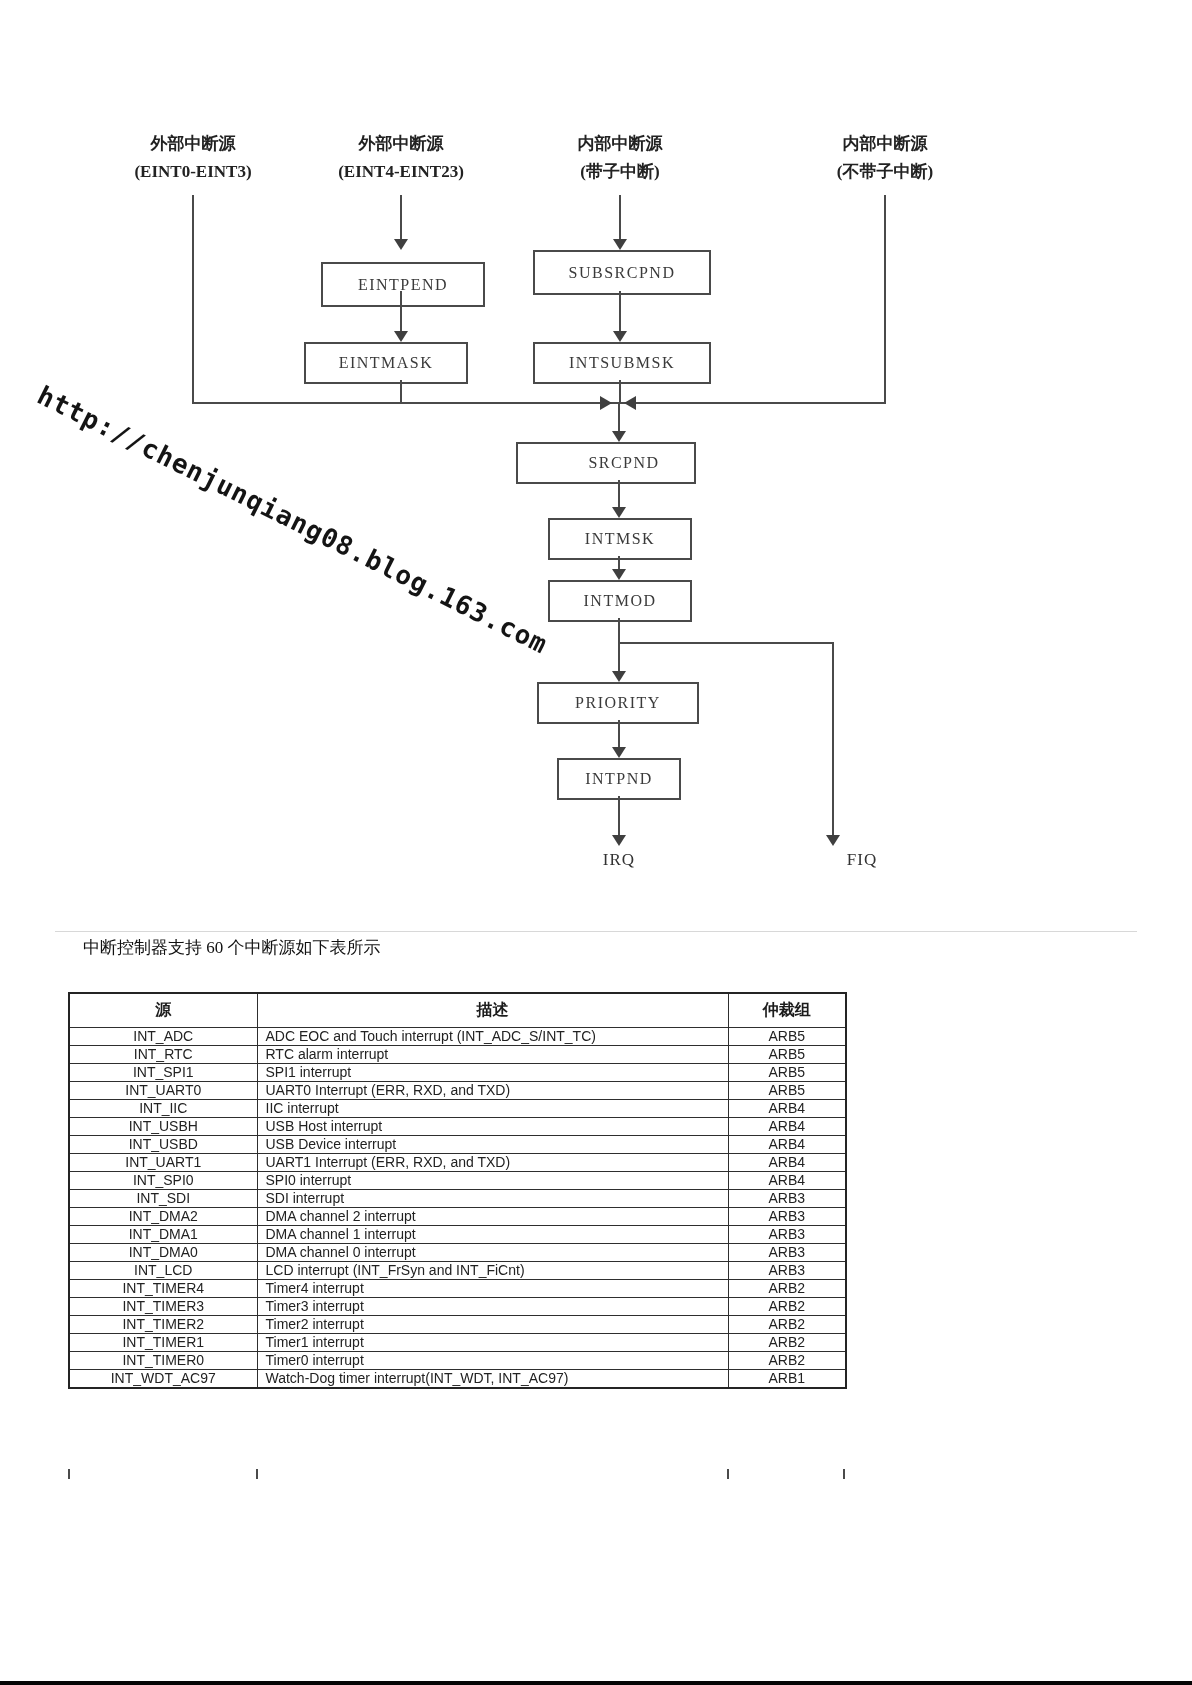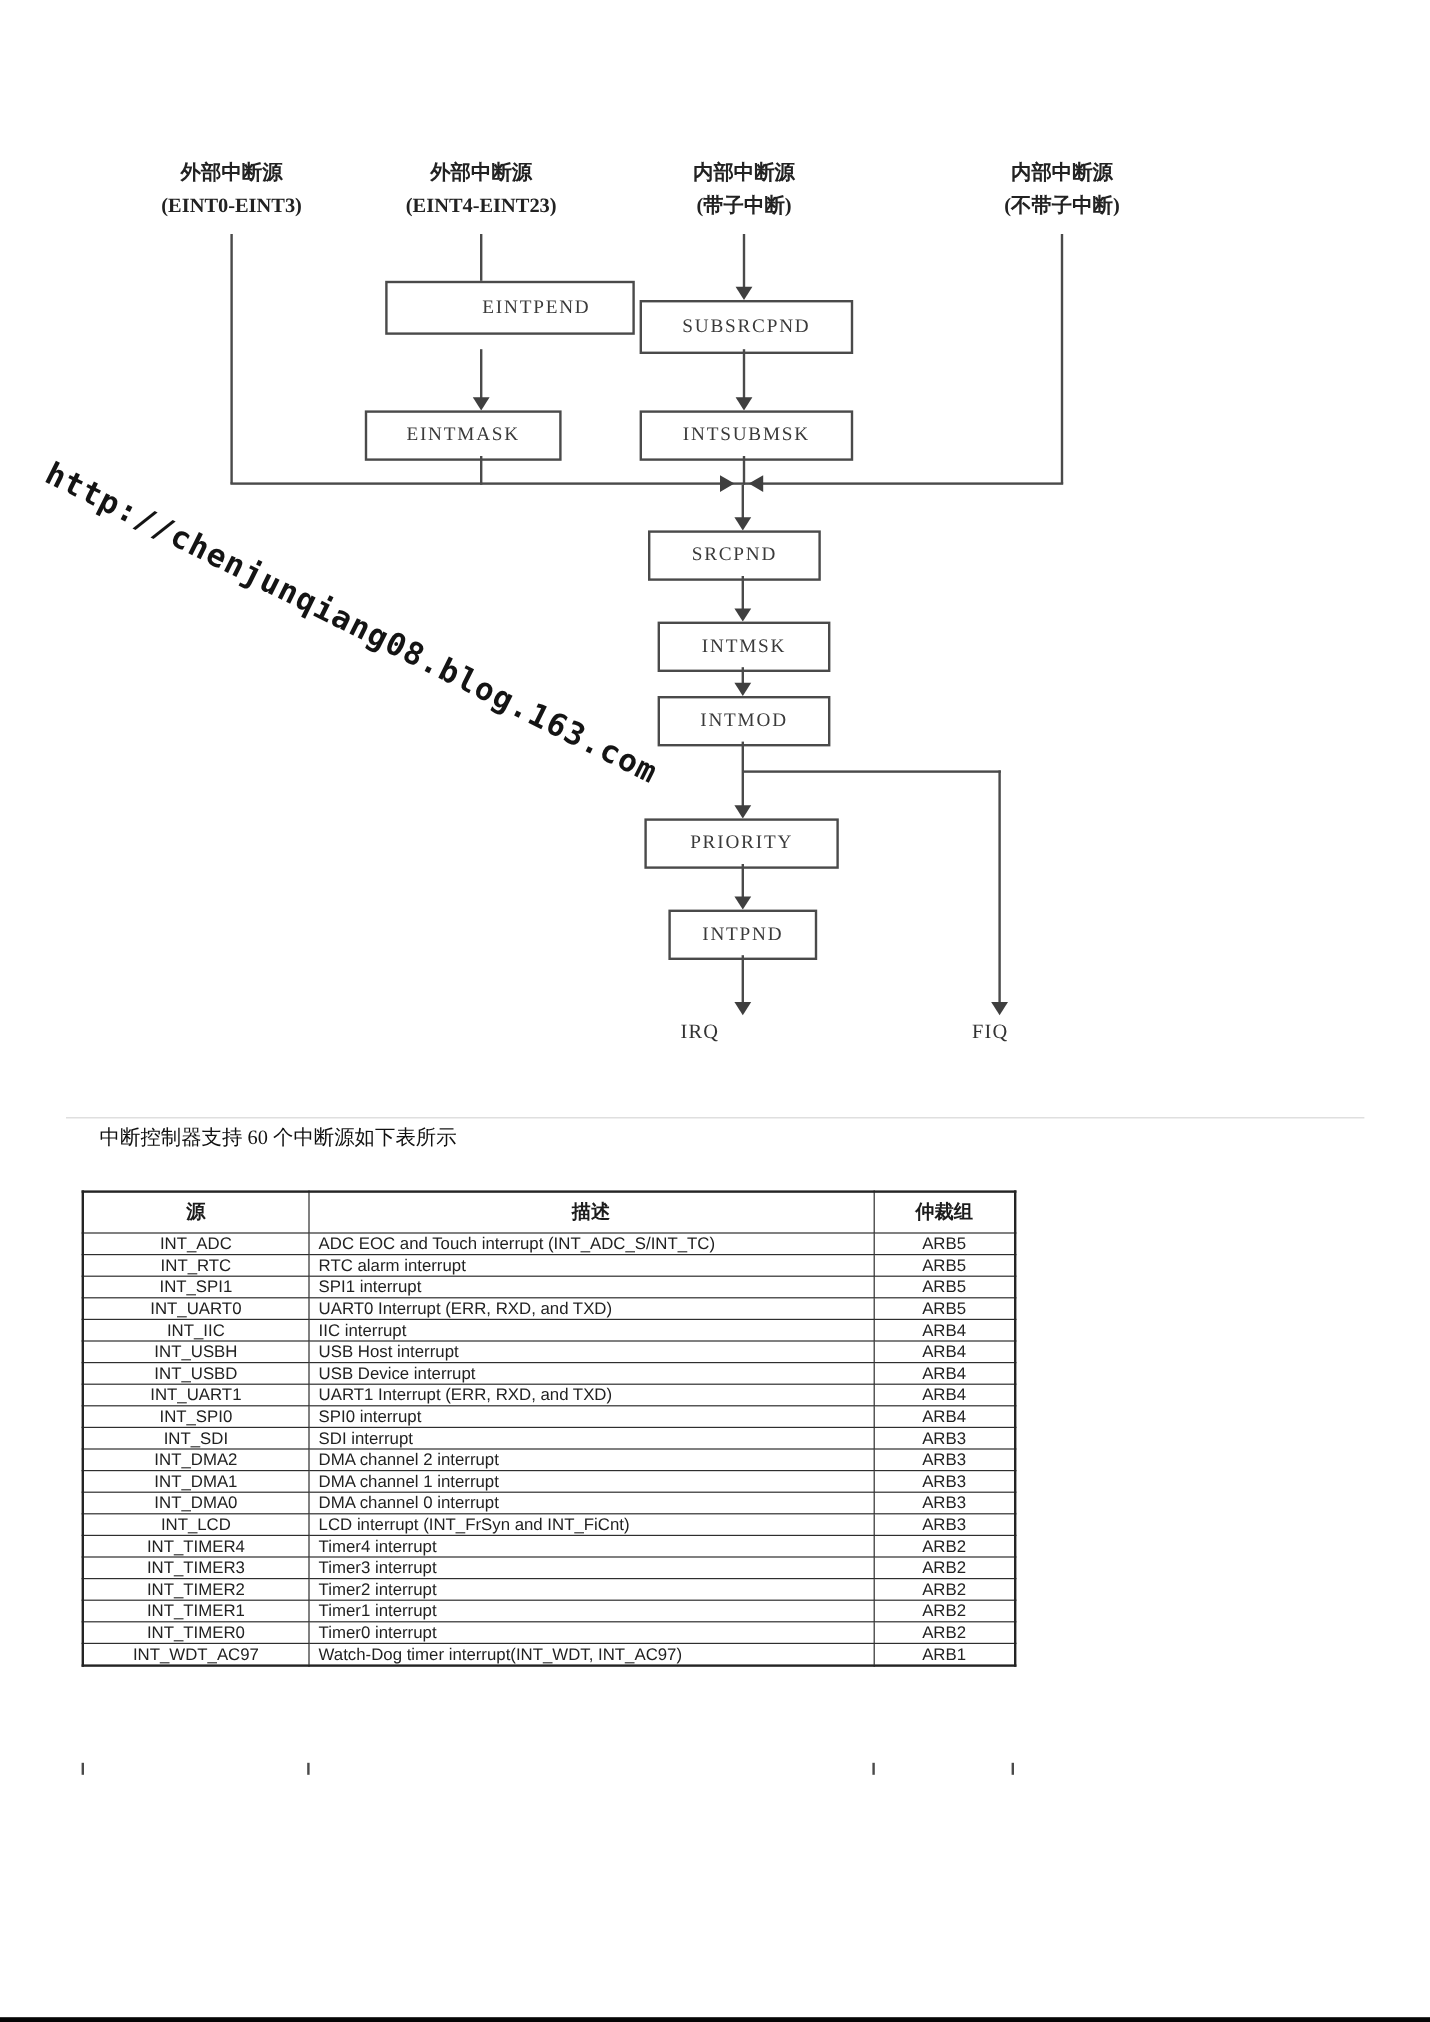--- a/index.html
+++ b/index.html
@@ -13,21 +13,21 @@
   .regbox{position:absolute;border:2px solid #4a4a4a;background:#fff;text-align:center;
           font-size:16px;letter-spacing:1.5px;color:#3a3a3a;font-weight:500;}
   .vline{position:absolute;width:2px;background:#4a4a4a;}
   .hline{position:absolute;height:2px;background:#4a4a4a;}
   .adown{position:absolute;width:0;height:0;border-left:7px solid transparent;
          border-right:7px solid transparent;border-top:11px solid #3f3f3f;}
   .aright{position:absolute;width:0;height:0;border-top:7px solid transparent;
           border-bottom:7px solid transparent;border-left:12px solid #3f3f3f;}
   .aleft{position:absolute;width:0;height:0;border-top:7px solid transparent;
          border-bottom:7px solid transparent;border-right:12px solid #3f3f3f;}
-  .outlabel{position:absolute;width:104px;font-size:17px;
+  .outlabel{position:absolute;width:104px;text-align:center;font-size:17px;
             letter-spacing:1px;color:#333;}
   .watermark{position:absolute;left:46px;top:380px;transform:rotate(26.5deg);
              transform-origin:0 0;font-family:"DejaVu Sans Mono", monospace;
              font-size:26px;font-weight:bold;color:#141414;letter-spacing:1px;
              white-space:nowrap;}
 
   
   .sep{position:absolute;left:55px;top:931px;width:1082px;height:1px;background:#d8d8d8;}
   .caption{position:absolute;left:83px;top:936px;font-size:17px;color:#111;}
 
@@ -67,41 +67,41 @@
     <div class="srclabel" style="left:775px;top:130px;">
       <div>内部中断源</div>
       <div>(不带子中断)</div>
     </div>
 
     <div class="vline" style="left:192px;top:195px;height:208px;"></div>
     <div class="vline" style="left:884px;top:195px;height:208px;"></div>
 
     <div class="vline" style="left:400px;top:195px;height:45px;"></div>
     <div class="adown" style="left:394px;top:239px;"></div>
-    <div class="regbox" style="left:321px;top:234px;width:160px;height:41px;line-height:41px;padding-left:44px;">EINTPEND</div>
+    <div class="regbox" style="left:321px;top:262px;width:160px;height:41px;line-height:41px;">EINTPEND</div>
     <div class="vline" style="left:400px;top:291px;height:41px;"></div>
     <div class="adown" style="left:394px;top:331px;"></div>
     <div class="regbox" style="left:304px;top:342px;width:160px;height:38px;line-height:38px;">EINTMASK</div>
     <div class="vline" style="left:400px;top:380px;height:24px;"></div>
 
     <div class="vline" style="left:619px;top:195px;height:45px;"></div>
     <div class="adown" style="left:613px;top:239px;"></div>
     <div class="regbox" style="left:533px;top:250px;width:174px;height:41px;line-height:41px;">SUBSRCPND</div>
     <div class="vline" style="left:619px;top:291px;height:41px;"></div>
     <div class="adown" style="left:613px;top:331px;"></div>
     <div class="regbox" style="left:533px;top:342px;width:174px;height:38px;line-height:38px;">INTSUBMSK</div>
     <div class="vline" style="left:619px;top:380px;height:24px;"></div>
 
     <div class="hline" style="left:192px;top:402px;width:694px;"></div>
     <div class="aright" style="left:600px;top:396px;"></div>
     <div class="aleft" style="left:624px;top:396px;"></div>
 
     <div class="vline" style="left:618px;top:404px;height:28px;"></div>
     <div class="adown" style="left:612px;top:431px;"></div>
-    <div class="regbox" style="left:540px;top:442px;width:140px;height:38px;line-height:38px;">SRCPND</div>
+    <div class="regbox" style="left:516px;top:442px;width:140px;height:38px;line-height:38px;padding-left:36px;">SRCPND</div>
 
     <div class="vline" style="left:618px;top:480px;height:28px;"></div>
     <div class="adown" style="left:612px;top:507px;"></div>
     <div class="regbox" style="left:548px;top:518px;width:140px;height:38px;line-height:38px;">INTMSK</div>
 
     <div class="vline" style="left:618px;top:556px;height:14px;"></div>
     <div class="adown" style="left:612px;top:569px;"></div>
     <div class="regbox" style="left:548px;top:580px;width:140px;height:38px;line-height:38px;">INTMOD</div>
 
     <div class="vline" style="left:618px;top:618px;height:54px;"></div>

